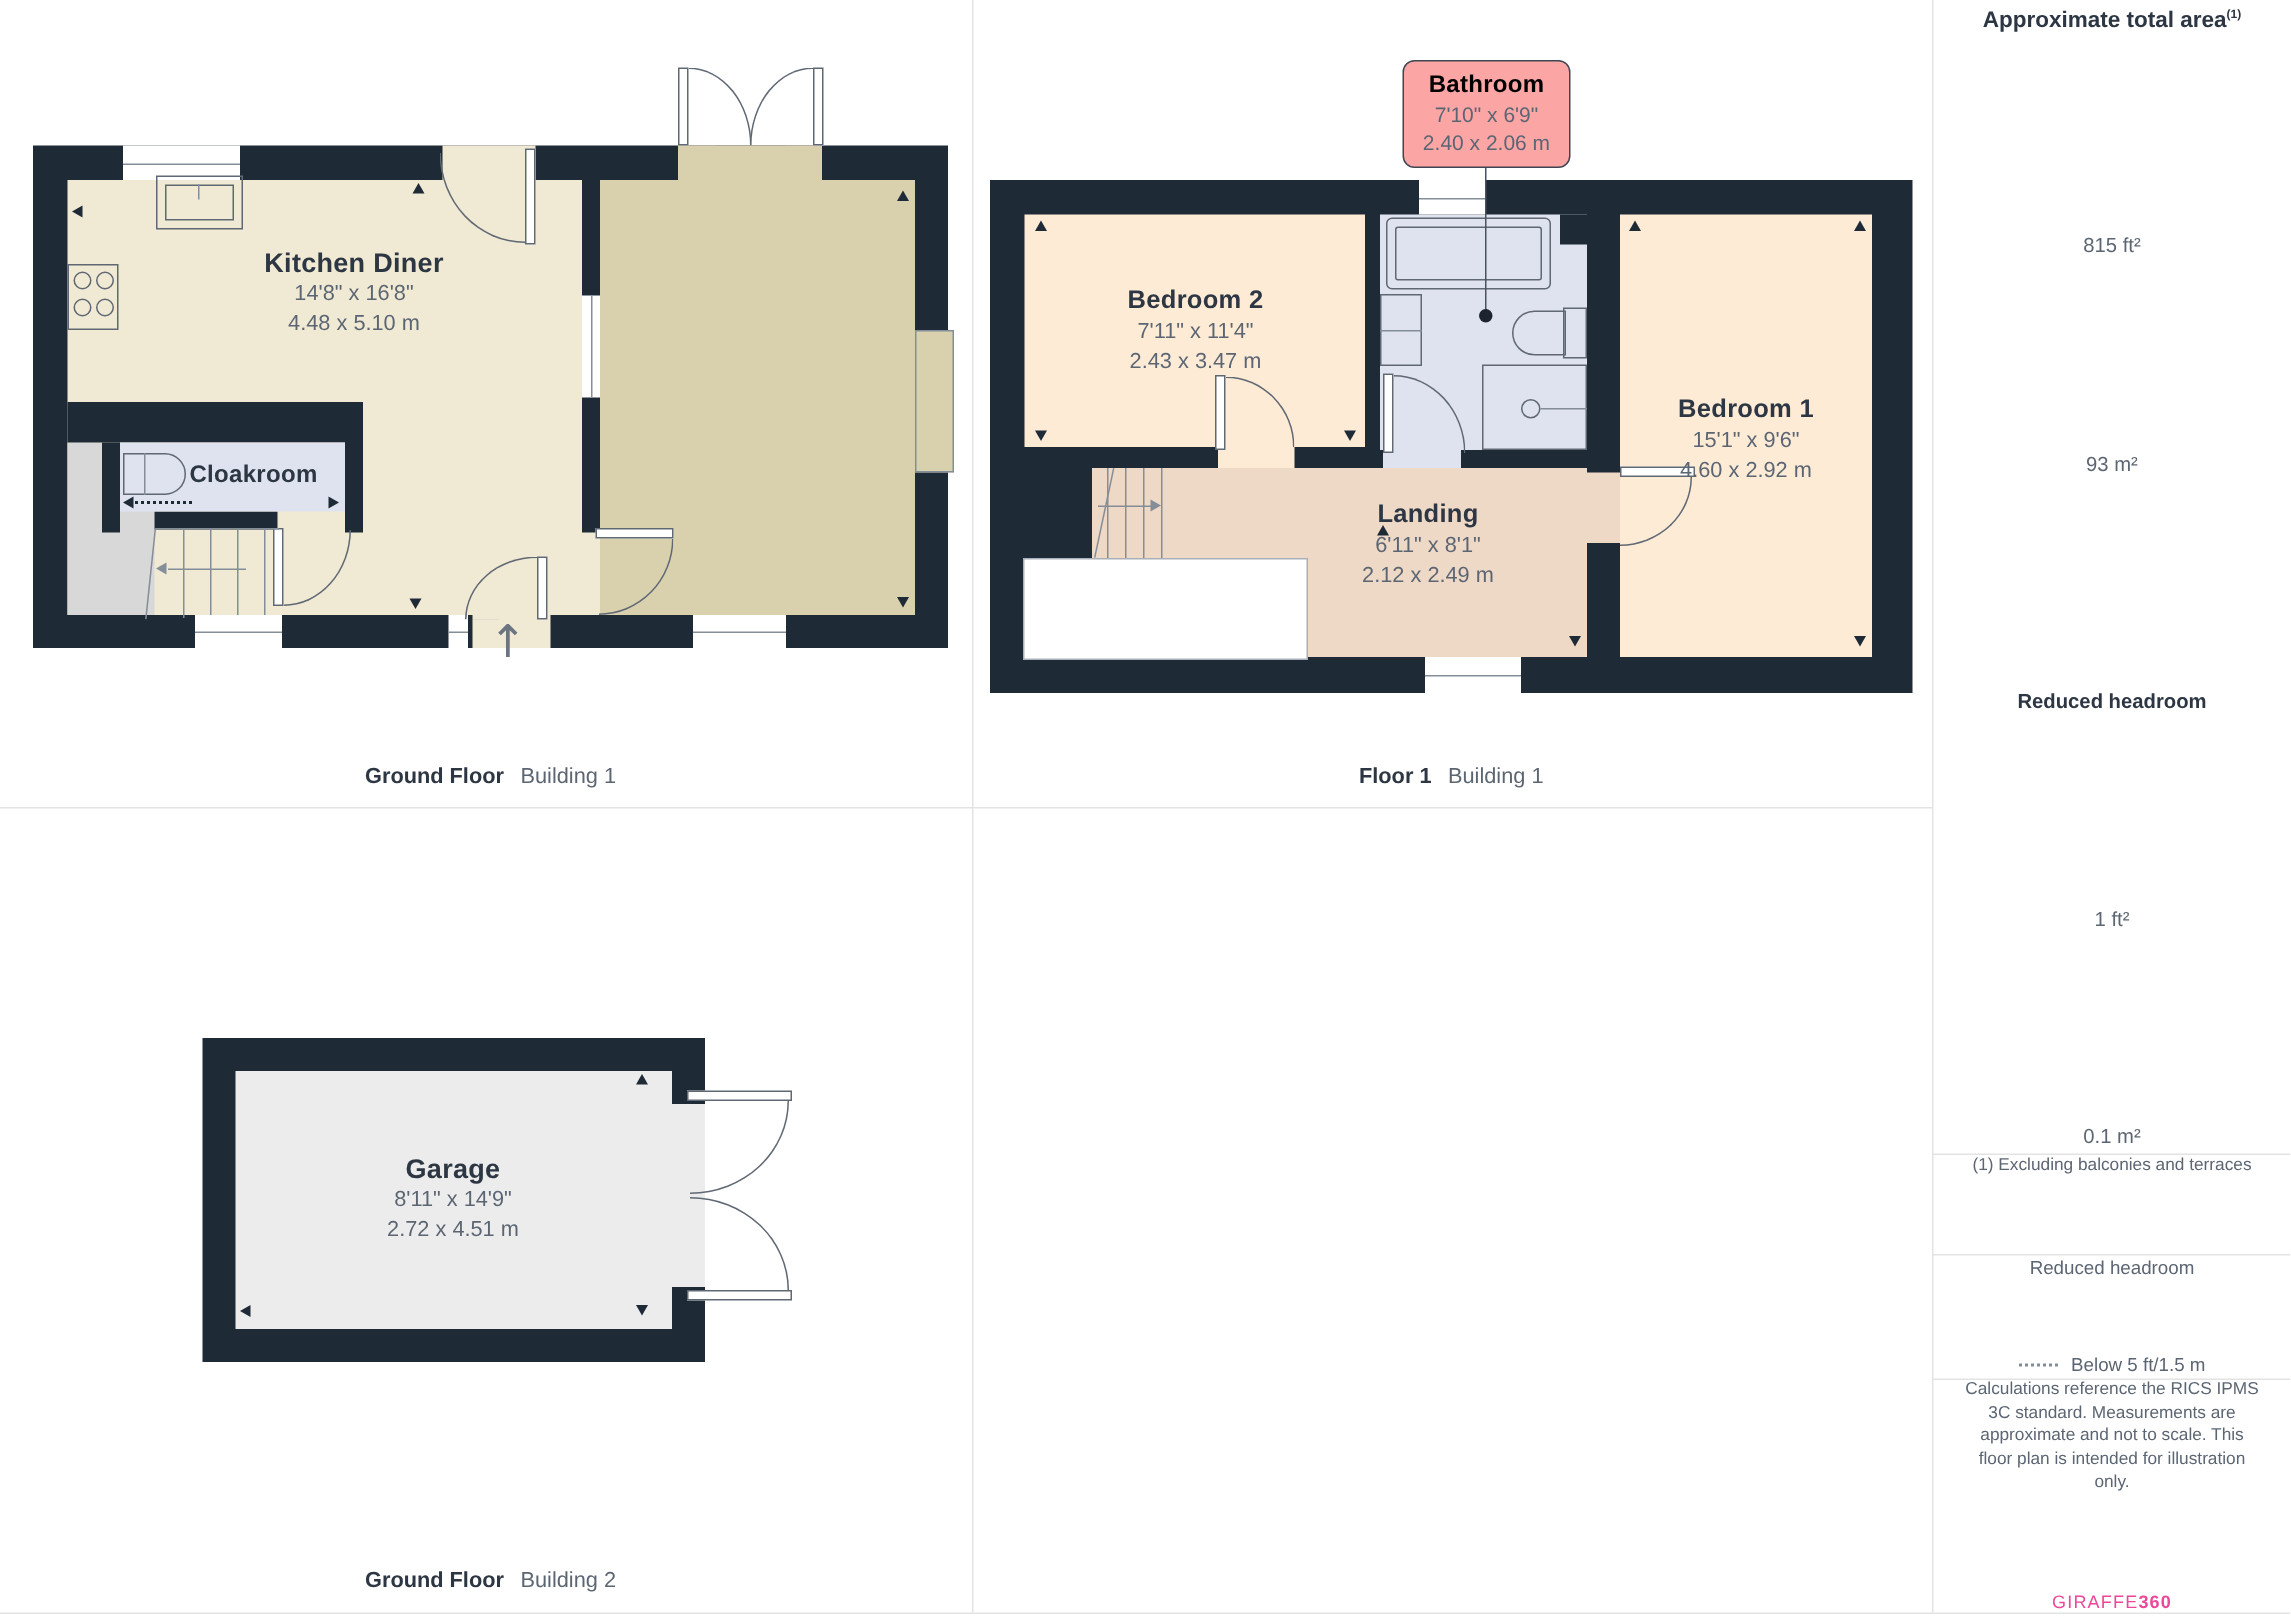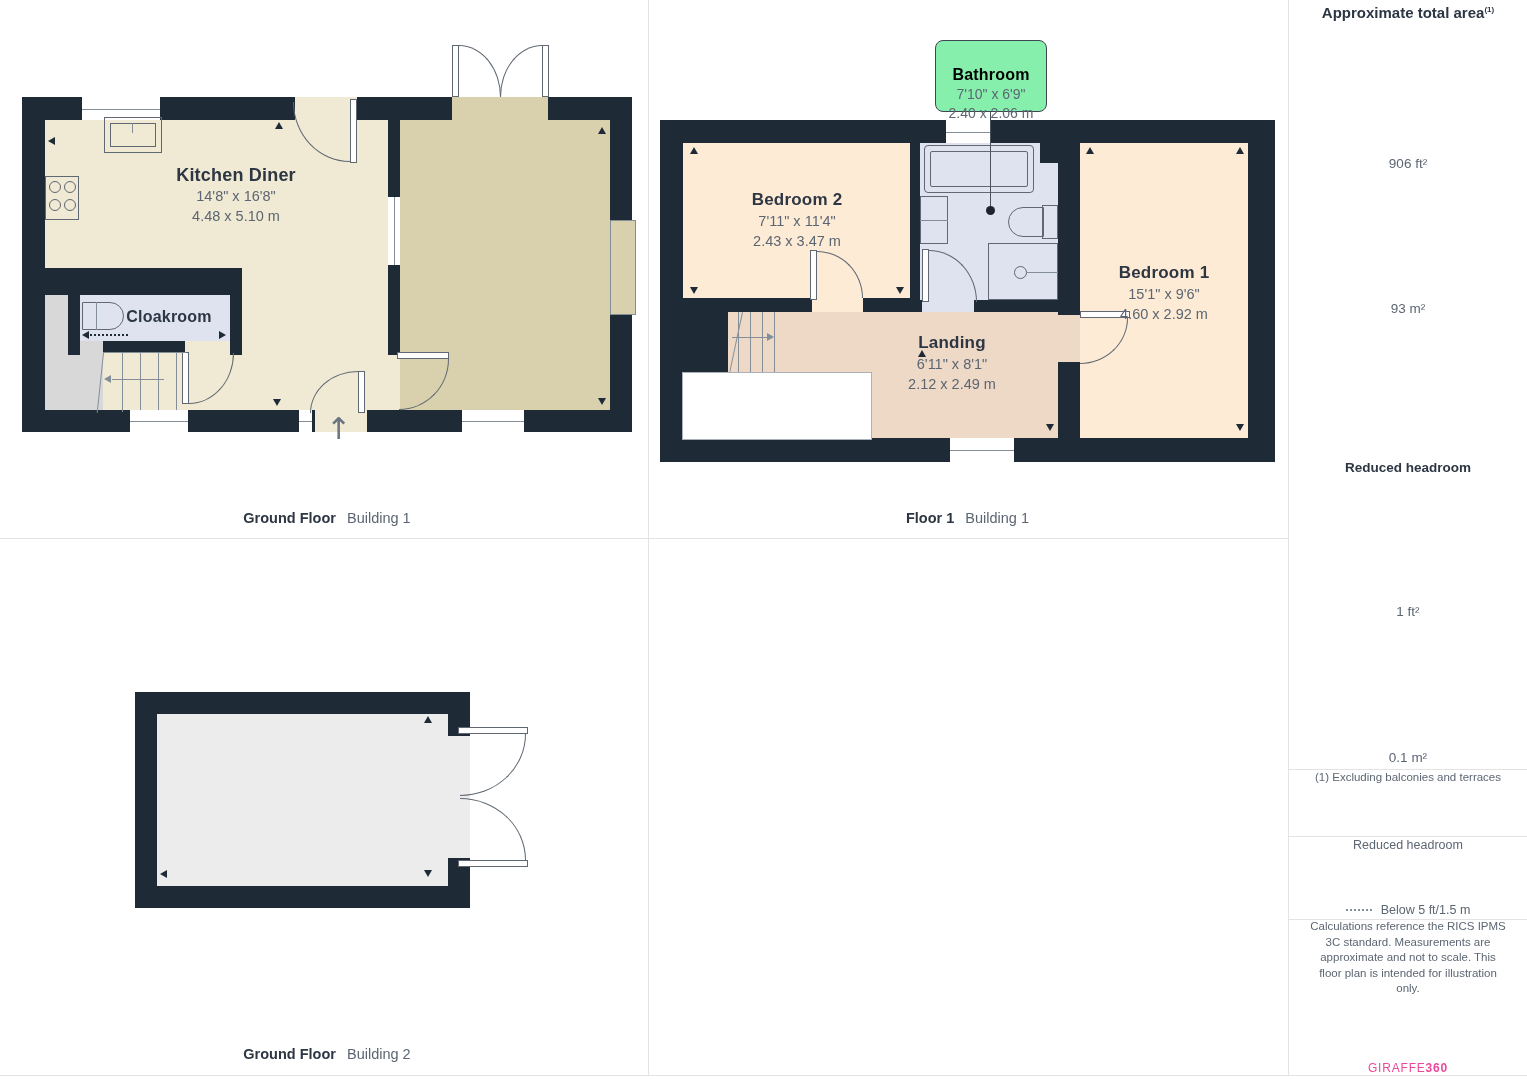--- a/index.html
+++ b/index.html
@@ -32,21 +32,21 @@
   .arr.g.l{border-right-color:var(--linesoft);}
   .arr.g.r{border-left-color:var(--linesoft);}
   .gline{background:var(--border);}
   .room-label{text-align:center;color:var(--tdark);}
   .rname{font-weight:bold;font-size:17px;line-height:22px;letter-spacing:.2px;}
   .rname.big{font-size:18px;}
   .rdim{font-size:14.5px;line-height:20px;color:var(--tgray);}
   .caption{display:flex;justify-content:center;align-items:baseline;gap:11px;font-size:14.5px;}
   .cap-b{font-weight:bold;color:var(--tdark);}
   .cap-l{color:var(--tgray);}
-  .callout{background:#86efac;border:1.5px solid #3f4653;border-radius:8px;text-align:center;padding-top:24px;box-sizing:border-box;}
+  .callout{background:#fca5a5;border:1.5px solid #3f4653;border-radius:8px;text-align:center;padding-top:6px;box-sizing:border-box;}
   .callout .rname{font-size:16px;line-height:20px;}
   .callout .rdim{font-size:14px;line-height:19px;}
   .sb{display:flex;flex-direction:column;align-items:center;justify-content:space-between;text-align:center;color:var(--tgray);}
   .sb-title{font-size:15px;font-weight:bold;color:var(--tdark);line-height:20px;}
   .sb-val{font-size:13.5px;line-height:22px;}
   .sb-sub{font-size:13.5px;font-weight:bold;color:var(--tdark);line-height:20px;margin-top:14px;}
   .sb-note{font-size:11.5px;line-height:16px;}
   .sb-leg-title{font-size:12.5px;line-height:18px;}
   .sb-leg-row{font-size:12.5px;line-height:18px;display:flex;align-items:center;gap:9px;}
   .dotted{display:inline-block;width:26px;height:0;border-top:2px dotted var(--linesoft);}
@@ -236,30 +236,35 @@
     <div class="a wall" style="left:135px;top:692px;width:335px;height:216px;"></div>
     <div class="a" style="left:157px;top:714px;width:291px;height:172px;background:var(--lgray);"></div>
     <div class="a" style="left:448px;top:736px;width:22px;height:122px;background:var(--lgray);"></div>
     <div class="a leaf" style="left:458px;top:727px;width:70px;height:7px;"></div>
     <div class="a leaf" style="left:458px;top:860px;width:70px;height:7px;"></div>
     <div class="a arc br" style="left:460px;top:734px;width:66px;height:62px;"></div>
     <div class="a arc tr" style="left:460px;top:798px;width:66px;height:62px;"></div>
     <div class="a arr u" style="left:424px;top:716px;"></div>
     <div class="a arr d" style="left:424px;top:870px;"></div>
     <div class="a arr l" style="left:160px;top:870px;"></div>
+    <div class="a room-label" style="left:192px;top:768px;width:220px;">
+      <div class="rname big">Garage</div>
+      <div class="rdim">8'11" x 14'9"</div>
+      <div class="rdim">2.72 x 4.51 m</div>
+    </div>
     <div class="a caption" style="left:22px;top:1046px;width:610px;">
       <span class="cap-b">Ground Floor</span>
       <span class="cap-l">Building 2</span>
     </div>
   </div>
 
   <div class="grp">
     <div class="a sb" style="left:1289px;top:0;width:238px;height:769px;">
       <div class="sb-title"><span>Approximate total area</span><sup style="font-size:8px;">(1)</sup></div>
-      <div class="sb-val" style="margin-top:6px;">906 ft²</div>
+      <div class="sb-val" style="margin-top:6px;">815 ft²</div>
       <div class="sb-val">93 m²</div>
       <div class="sb-sub">Reduced headroom</div>
       <div class="sb-val">1 ft²</div>
       <div class="sb-val">0.1 m²</div>
     </div>
     <div class="a sb" style="left:1289px;top:769px;width:238px;height:67px;">
       <div class="sb-note">(1) Excluding balconies and terraces</div>
     </div>
     <div class="a sb" style="left:1289px;top:836px;width:238px;height:83px;">
       <div class="sb-leg-title">Reduced headroom</div>

